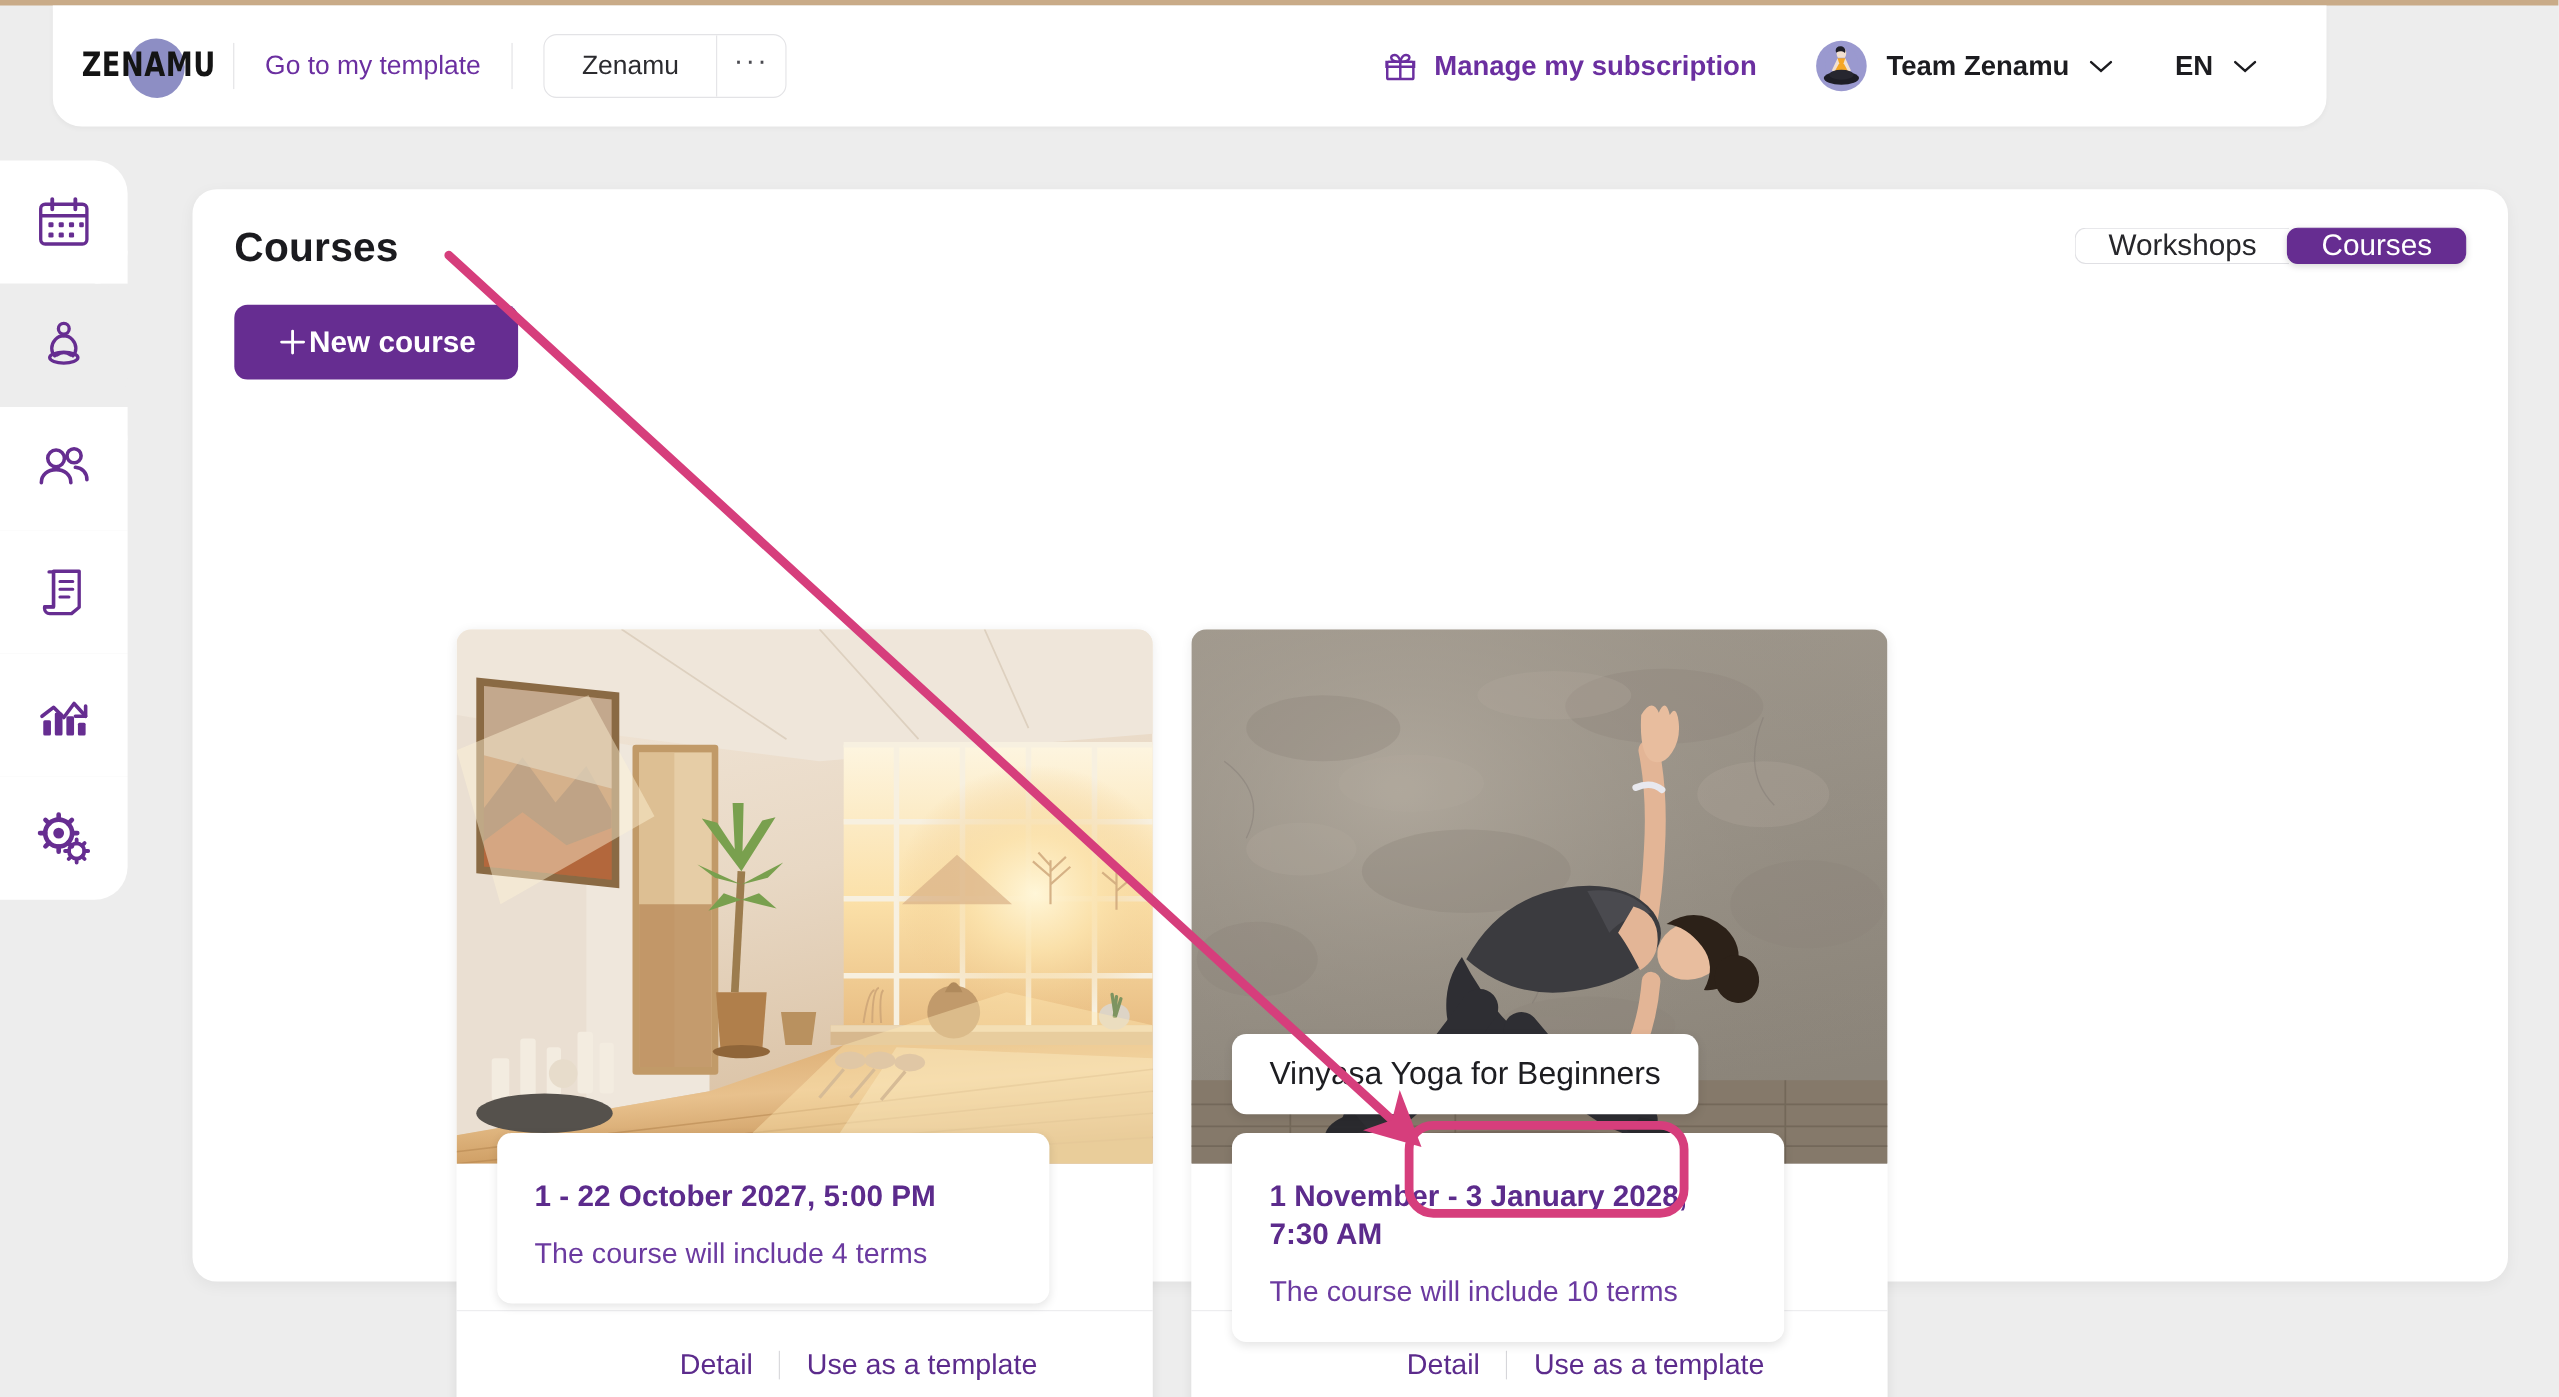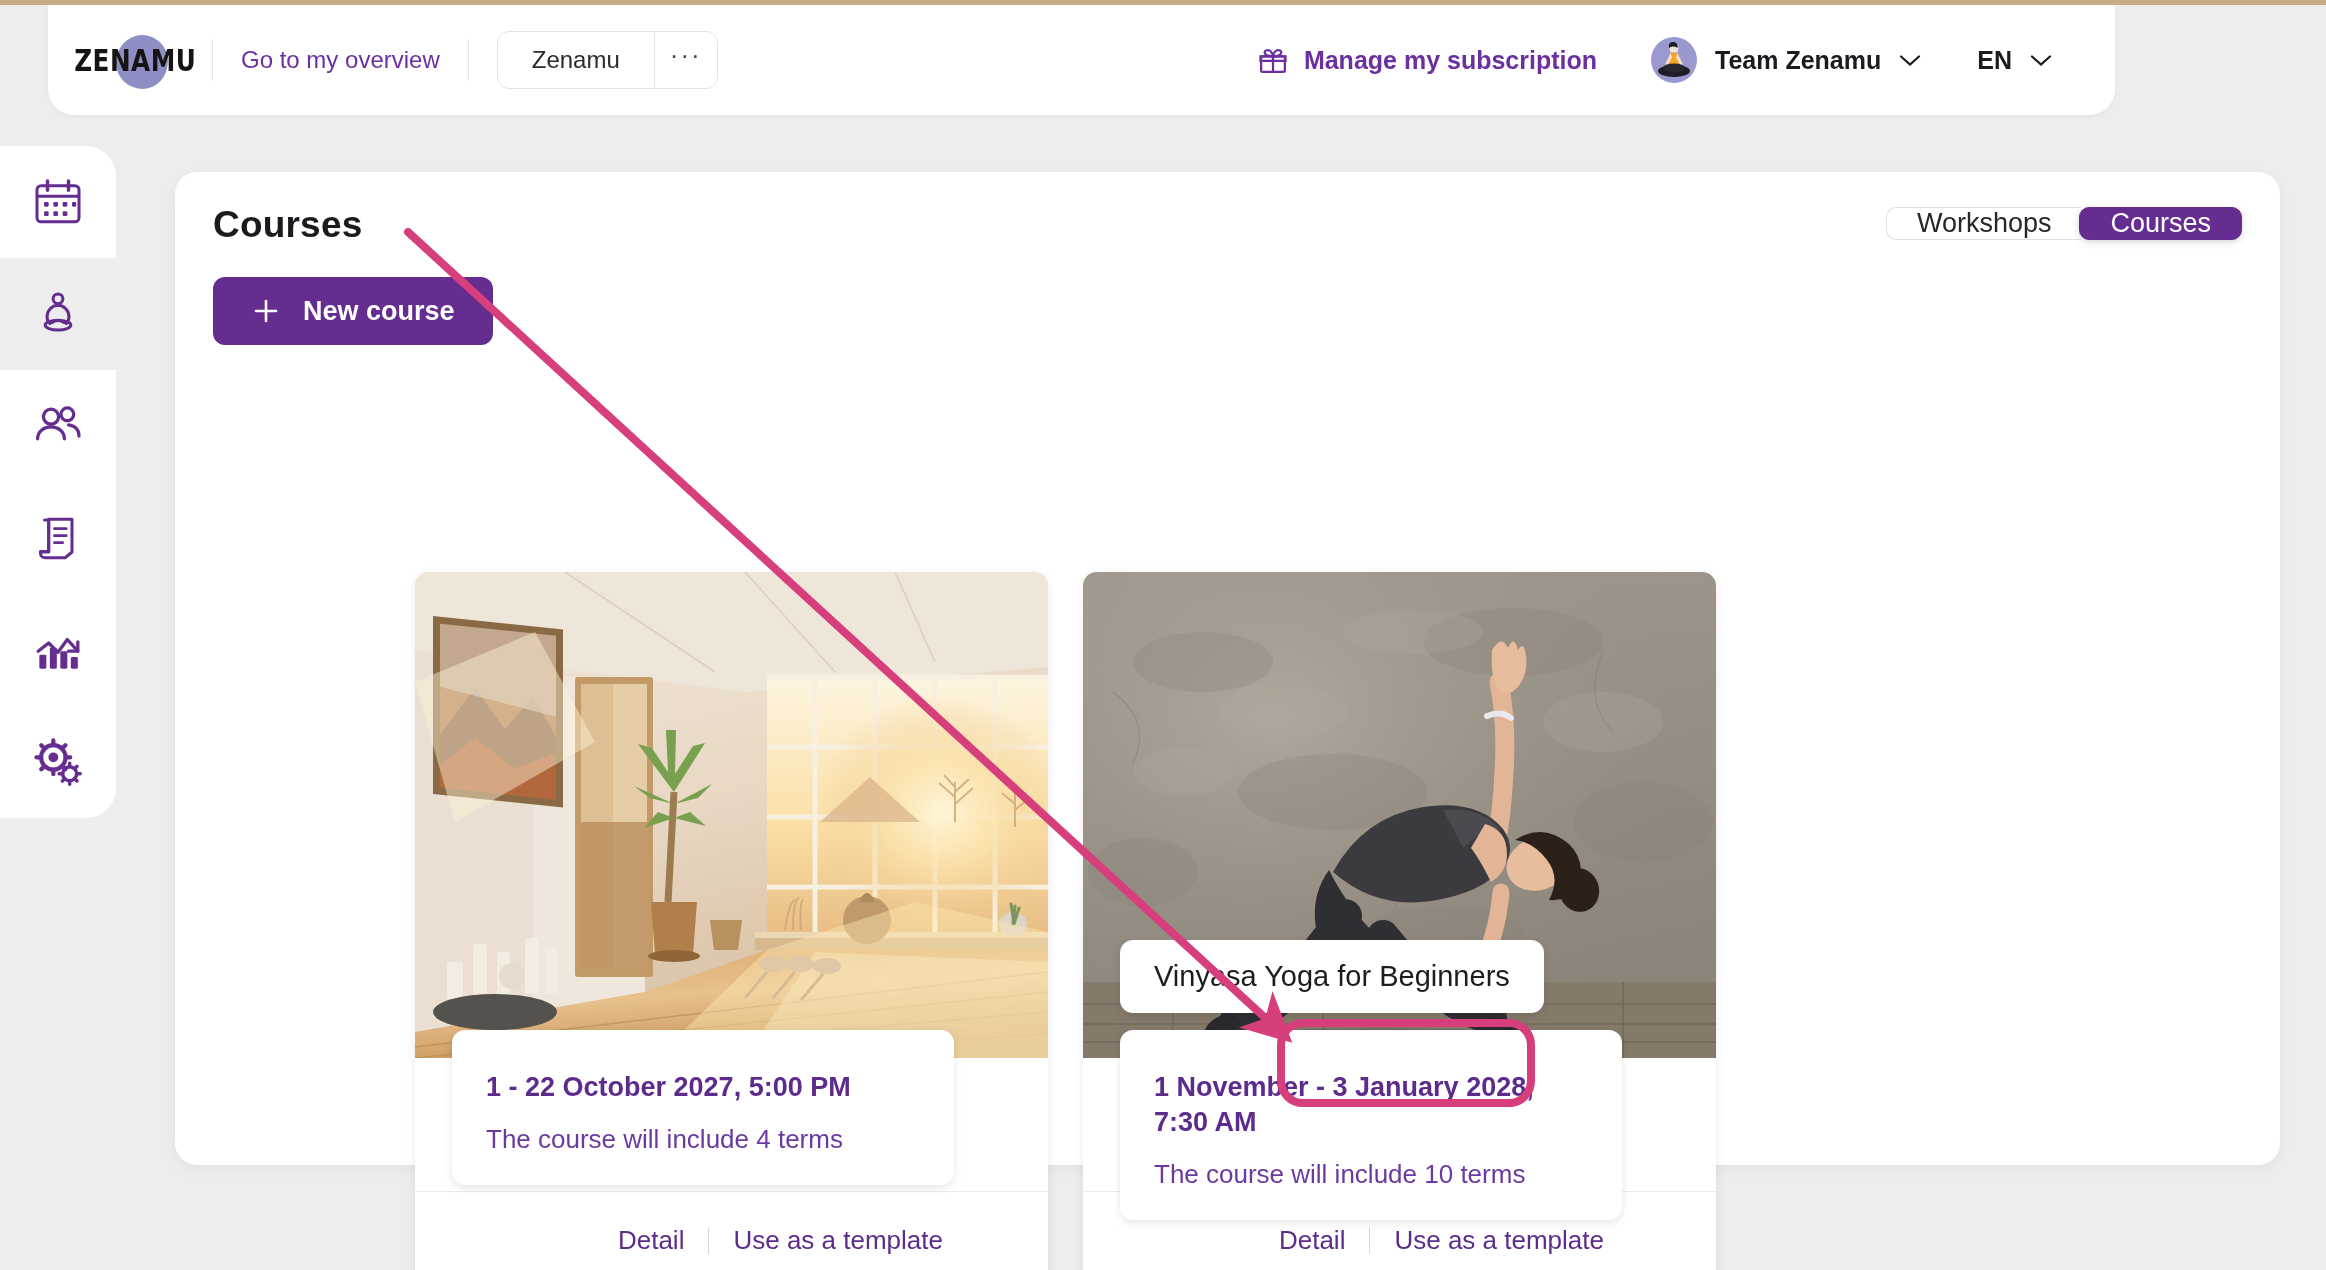--- a/index.html
+++ b/index.html
@@ -115,21 +115,21 @@
     box-shadow: 0 4px 14px rgba(0,0,0,0.05);
     z-index: 3;
   }
   .panel-title {
     position: absolute; left: 38px; top: 32px;
     font-size: 37px; font-weight: 700; color: #1b1b1f;
     letter-spacing: 0.2px;
   }
   .new-btn {
     position: absolute; left: 38px; top: 105px;
-    display: flex; align-items: center; gap: 22px;
+    display: flex; align-items: center; 
     background: #662d91; color: #fff;
     border: none; border-radius: 12px;
     height: 68px; padding: 0 38px;
     font-size: 27px; font-weight: 700;
     font-family: "Liberation Sans", sans-serif;
     cursor: pointer;
   }
   .plus-ico { width: 30px; height: 30px; display: block; }
 
   .toggle-group {
@@ -215,21 +215,21 @@
   <div class="header">
     <div class="hdr-left">
 
       <div class="logo-wrap">
         <div class="logo-blob"></div>
         <span class="logo-text">ZENAMU</span>
       </div>
 
       <div class="v-divider"></div>
 
-      <a class="overview-link">Go to my overview</a>
+      <a class="overview-link">Go to my template</a>
 
       <div class="v-divider"></div>
 
       <div class="seg-group">
         <div class="seg-main">Zenamu</div>
         <div class="seg-sep"></div>
         <div class="seg-dots">···</div>
       </div>
     </div>
 

